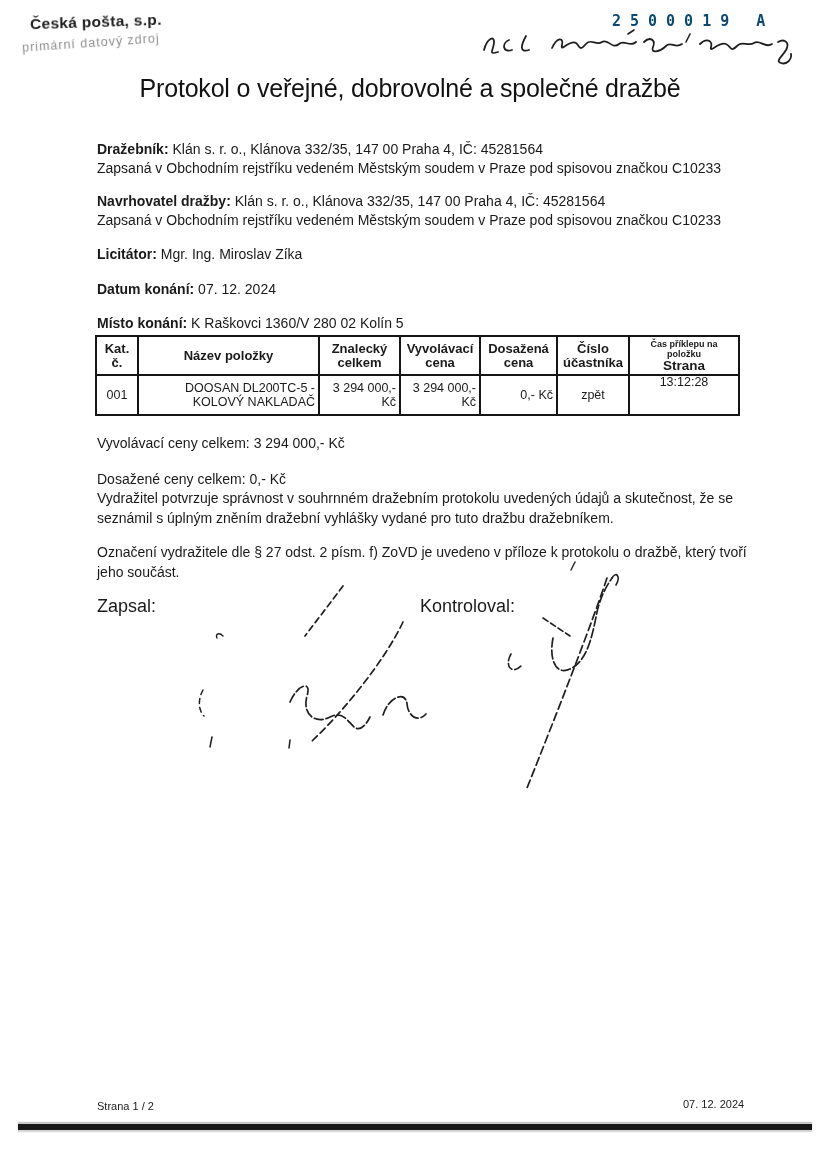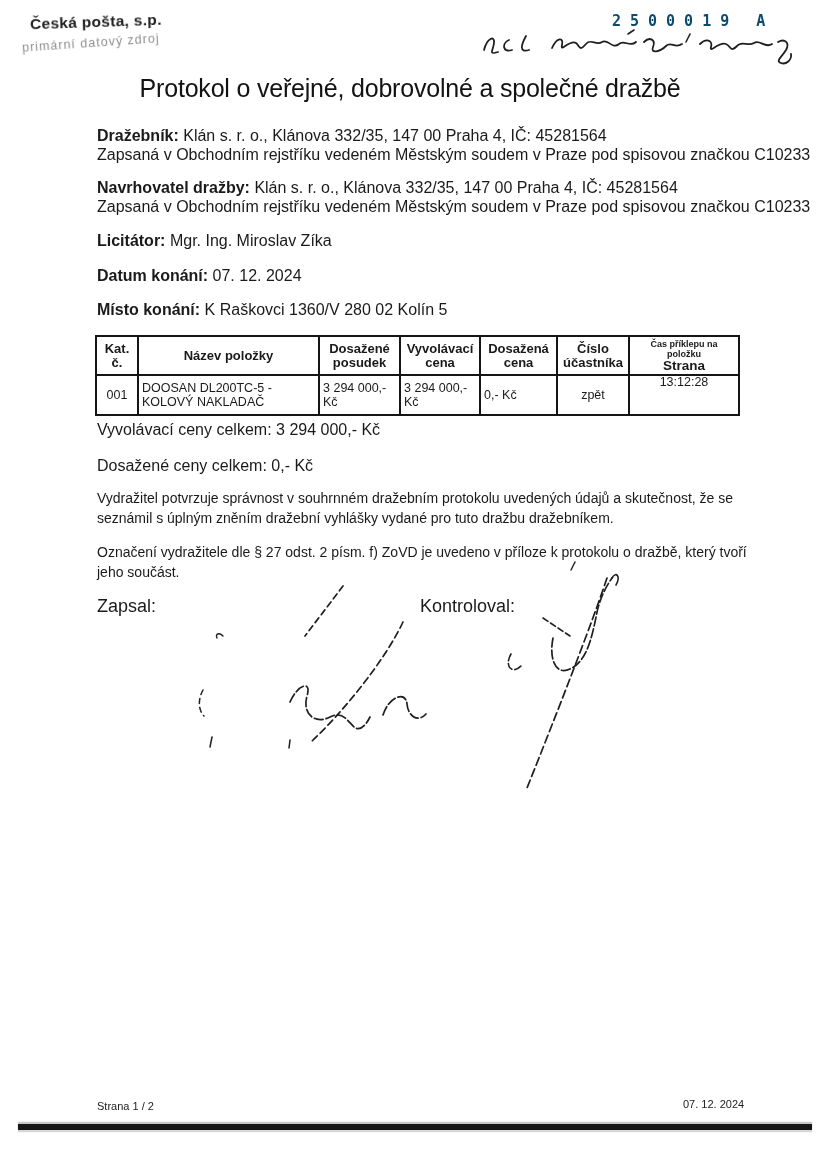--- a/index.html
+++ b/index.html
@@ -23,37 +23,37 @@
     left:612px;top:12px;font-size:15px;font-weight:700;color:#0c4a6e;
     letter-spacing:9px;font-family:"DejaVu Sans Mono","Liberation Mono",monospace;
     filter:blur(.2px);white-space:nowrap;
   }
   .handwriting{left:478px;top:28px;}
   
   .doc-title{
     left:0;top:74px;width:820px;text-align:center;font-size:25px;color:#121212;
     letter-spacing:-.2px;filter:blur(.15px);
   }
-  .line{left:97px;font-size:16px;line-height:19px;white-space:nowrap;}
+  .line{left:97px;font-size:14px;line-height:19px;white-space:nowrap;margin-top:14px;}
   .line b{font-weight:700;}
   .para{left:97px;width:652px;font-size:14px;line-height:20px;}
   
   table.items{
     position:absolute;left:95px;top:335px;border-collapse:collapse;
     table-layout:fixed;width:643px;filter:blur(.15px);
   }
   table.items th,table.items td{
     border:2px solid #151515;padding:1px 3px;overflow:hidden;
   }
   table.items th{font-size:13px;font-weight:700;text-align:center;height:30px;line-height:14px;}
   table.items td{height:36px;font-size:12.5px;}
   .th-small{font-size:9px;font-weight:700;display:block;line-height:10px;margin-top:1px;}
   .th-big{font-size:13.5px;font-weight:700;display:block;line-height:14px;}
   .c-center{text-align:center;border-radius:11px;}
-  .c-left{text-align:left;}
+  .c-left{text-align:right;}
   .cell-name{font-size:12px;line-height:14px;padding-left:4px;}
   .cell-time{vertical-align:top;text-align:center;font-size:9px;line-height:11px;}
   .sig-label{font-size:18px;font-weight:400;}
   .footer-text{font-size:11px;color:#222;}
   .scan-bar{
     left:18px;top:1124px;width:794px;height:6px;background:#171717;
     box-shadow:0 -2px 1px rgba(40,40,40,.25), 0 2px 1px rgba(90,90,90,.25);
   }
   svg{display:block;}
   svg path{fill:none;stroke:#1f1f1f;stroke-linecap:round;}
@@ -111,21 +111,21 @@
         <col style="width:81px">
       <col style="width:80px">
         <col style="width:77px">
         <col style="width:72px">
         <col style="width:110px">
     </colgroup>
     <thead>
       <tr>
         <th>Kat. č.</th>
         <th>Název položky</th>
-        <th>Dosažené posudek</th>
+        <th>Znalecký celkem</th>
         <th>Vyvolávací cena</th>
         <th>Dosažená cena</th>
         <th>Číslo účastníka</th>
         <th>
           <span class="th-small">Čas příklepu na položku</span>
           <span class="th-big">Strana</span>
         </th>
       </tr>
     </thead>
     <tbody>

